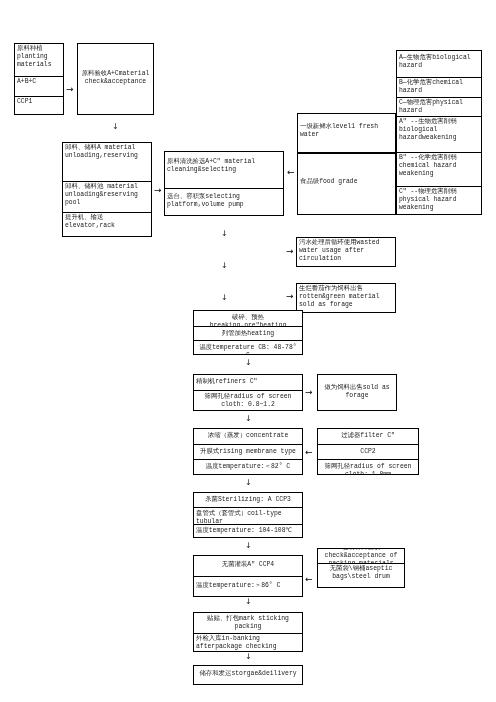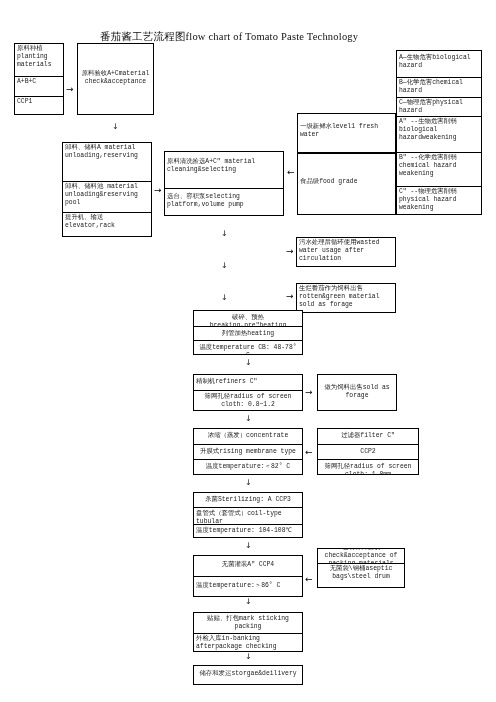--- a/index.html
+++ b/index.html
@@ -60,21 +60,20 @@
     line-height: 8px;
     color: #222;
     font-family: "DejaVu Sans", sans-serif;
   }
 </style>
 </head>
 <body>
 
 <div id="page">
 
-  <div class="title">番茄酱工艺流程图flow chart of Tomato Paste Technology</div>
 
   <div class="box" style="left:14px; top:43px; width:50px; height:72px;">
     <div class="cell" style="height:32px;">原料种植planting materials</div>
     <div class="cell" style="height:20px;">A+B+C</div>
     <div class="cell" style="height:19px;">CCP1</div>
   </div>
 
   <div class="arrow" style="left:66px; top:85px;">→</div>
 
   <div class="box" style="left:77px; top:43px; width:77px; height:72px;">

